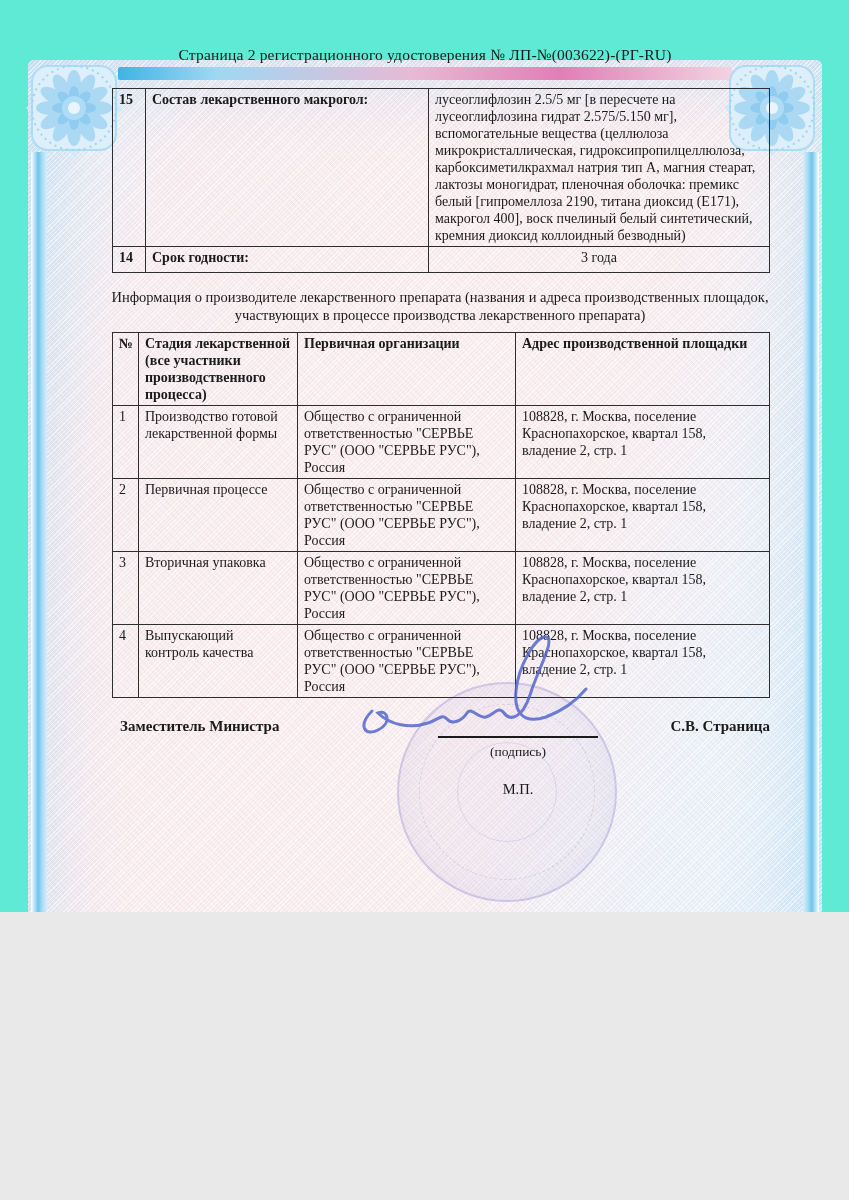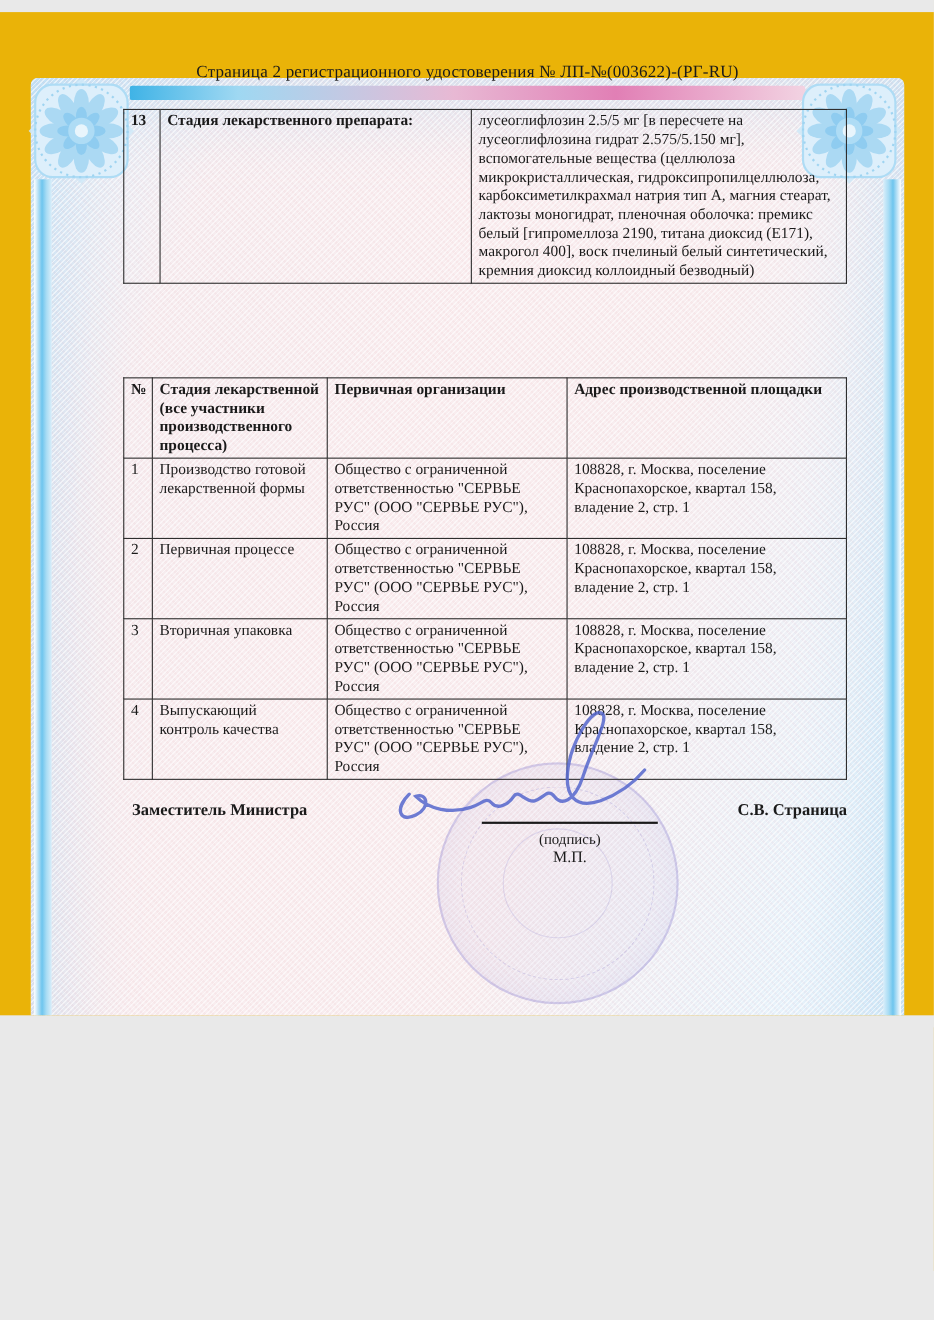--- a/index.html
+++ b/index.html
@@ -1,18 +1,18 @@
 <!DOCTYPE html>
 <html><head>
 <meta charset="utf-8">
 <style>
   html,body{margin:0;padding:0;background:#e9e9e9;}
   .page{
-    position:relative;width:849px;height:912px;margin:11px auto;
-    background:#eab308;overflow:hidden;
+    position:relative;width:849px;height:912px;margin:0 auto;
+    background:#5eead4;overflow:hidden;
     font-family:"Liberation Serif","DejaVu Serif",serif;color:#1a1a1a;
   }
   
   .cert{
     position:absolute;left:28px;top:60px;width:794px;height:1125px;
     background:
       linear-gradient(110deg,#dcedf9 0%,#f6ecef 16%,#f9edef 38%,#f8edef 58%,#e7f2fa 82%,#d3eaf8 100%);
     box-shadow:inset 0 0 70px 24px rgba(150,205,240,.40);
     border-radius:6px;
   }
@@ -46,21 +46,21 @@
   .bold{font-weight:bold;}
   .center{text-align:center;}
   .note{
     position:absolute;left:104px;top:288px;width:672px;text-align:center;
     font-size:14.5px;line-height:18px;z-index:4;
   }
   .sig-title{position:absolute;left:120px;top:718px;font-size:15px;font-weight:bold;z-index:5;}
   .sig-name{position:absolute;right:79px;top:718px;font-size:15px;font-weight:bold;z-index:5;}
   .sig-line{position:absolute;left:438px;top:736px;width:160px;height:2px;background:#1a1a1a;z-index:5;}
   .sig-caption{position:absolute;left:437px;top:744px;width:162px;text-align:center;font-size:13.5px;z-index:5;}
-  .seal-caption{position:absolute;left:437px;top:761px;width:162px;text-align:center;font-size:14.5px;z-index:5;}
+  .seal-caption{position:absolute;left:437px;top:781px;width:162px;text-align:center;font-size:14.5px;z-index:5;}
   .ink{position:absolute;left:350px;top:633px;z-index:6;}
   .stamp{
     position:absolute;left:397px;top:682px;width:216px;height:216px;border-radius:50%;
     border:2px solid rgba(122,112,200,.26);
     background:radial-gradient(circle,rgba(138,128,212,.05) 55%,rgba(138,128,212,.12) 78%,rgba(138,128,212,.04));
     z-index:3;
   }
   .stamp::before{
     content:"";position:absolute;inset:20px;border-radius:50%;
     border:1.5px dashed rgba(122,112,200,.22);
@@ -135,27 +135,33 @@
   <div class="hdr">Страница 2  регистрационного удостоверения № ЛП-№(003622)-(РГ-RU)</div>
 
   <table class="t1">
     <colgroup>
         <col style="width:33px">
         <col style="width:283px">
         <col>
       </colgroup>
     <tbody>
         <tr style="height:154px">
-      <td class="bold">13</td>
-      <td class="bold">Стадия лекарственного препарата:</td>
+      <td class="bold">15</td>
+      <td class="bold">Состав лекарственного макрогол:</td>
       <td>лусеоглифлозин 2.5/5 мг [в пересчете на лусеоглифлозина гидрат 2.575/5.150 мг], вспомогательные вещества (целлюлоза микрокристаллическая, гидроксипропилцеллюлоза, карбоксиметилкрахмал натрия тип А, магния стеарат, лактозы моногидрат, пленочная оболочка: премикс белый [гипромеллоза 2190, титана диоксид (Е171), макрогол 400], воск пчелиный белый синтетический, кремния диоксид коллоидный безводный)</td>
+    </tr>
+    <tr style="height:26px">
+      <td class="bold">14</td>
+      <td class="bold">Срок годности:</td>
+      <td class="center">3 года</td>
     </tr>
   </tbody>
     </table>
 
+  <div class="note">Информация о производителе лекарственного препарата (названия и адреса производственных площадок, участвующих в процессе производства лекарственного препарата)</div>
 
   <table class="t2">
     <colgroup>
         <col style="width:26px">
         <col style="width:159px">
         <col style="width:218px">
         <col>
       </colgroup>
     <tbody>
         <tr style="height:73px">

